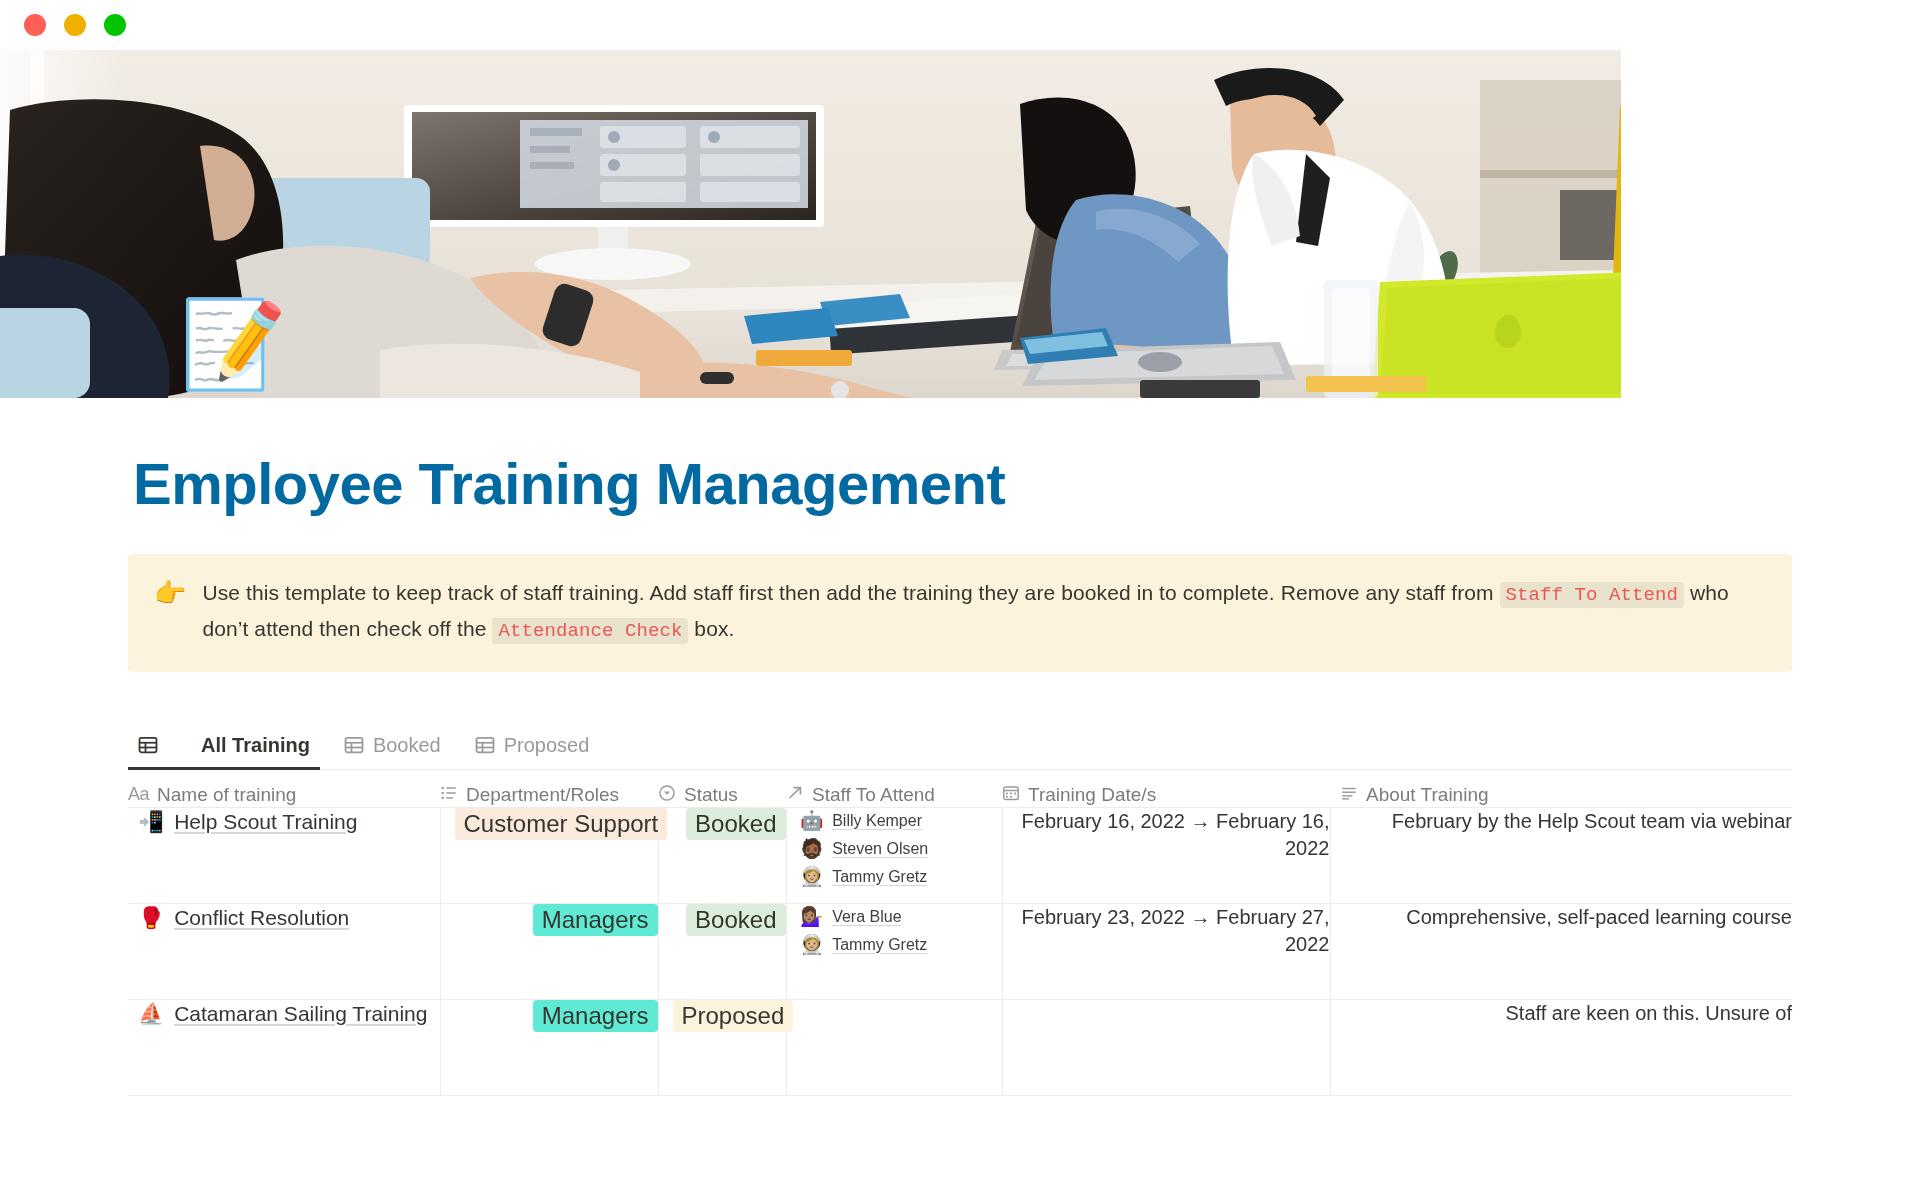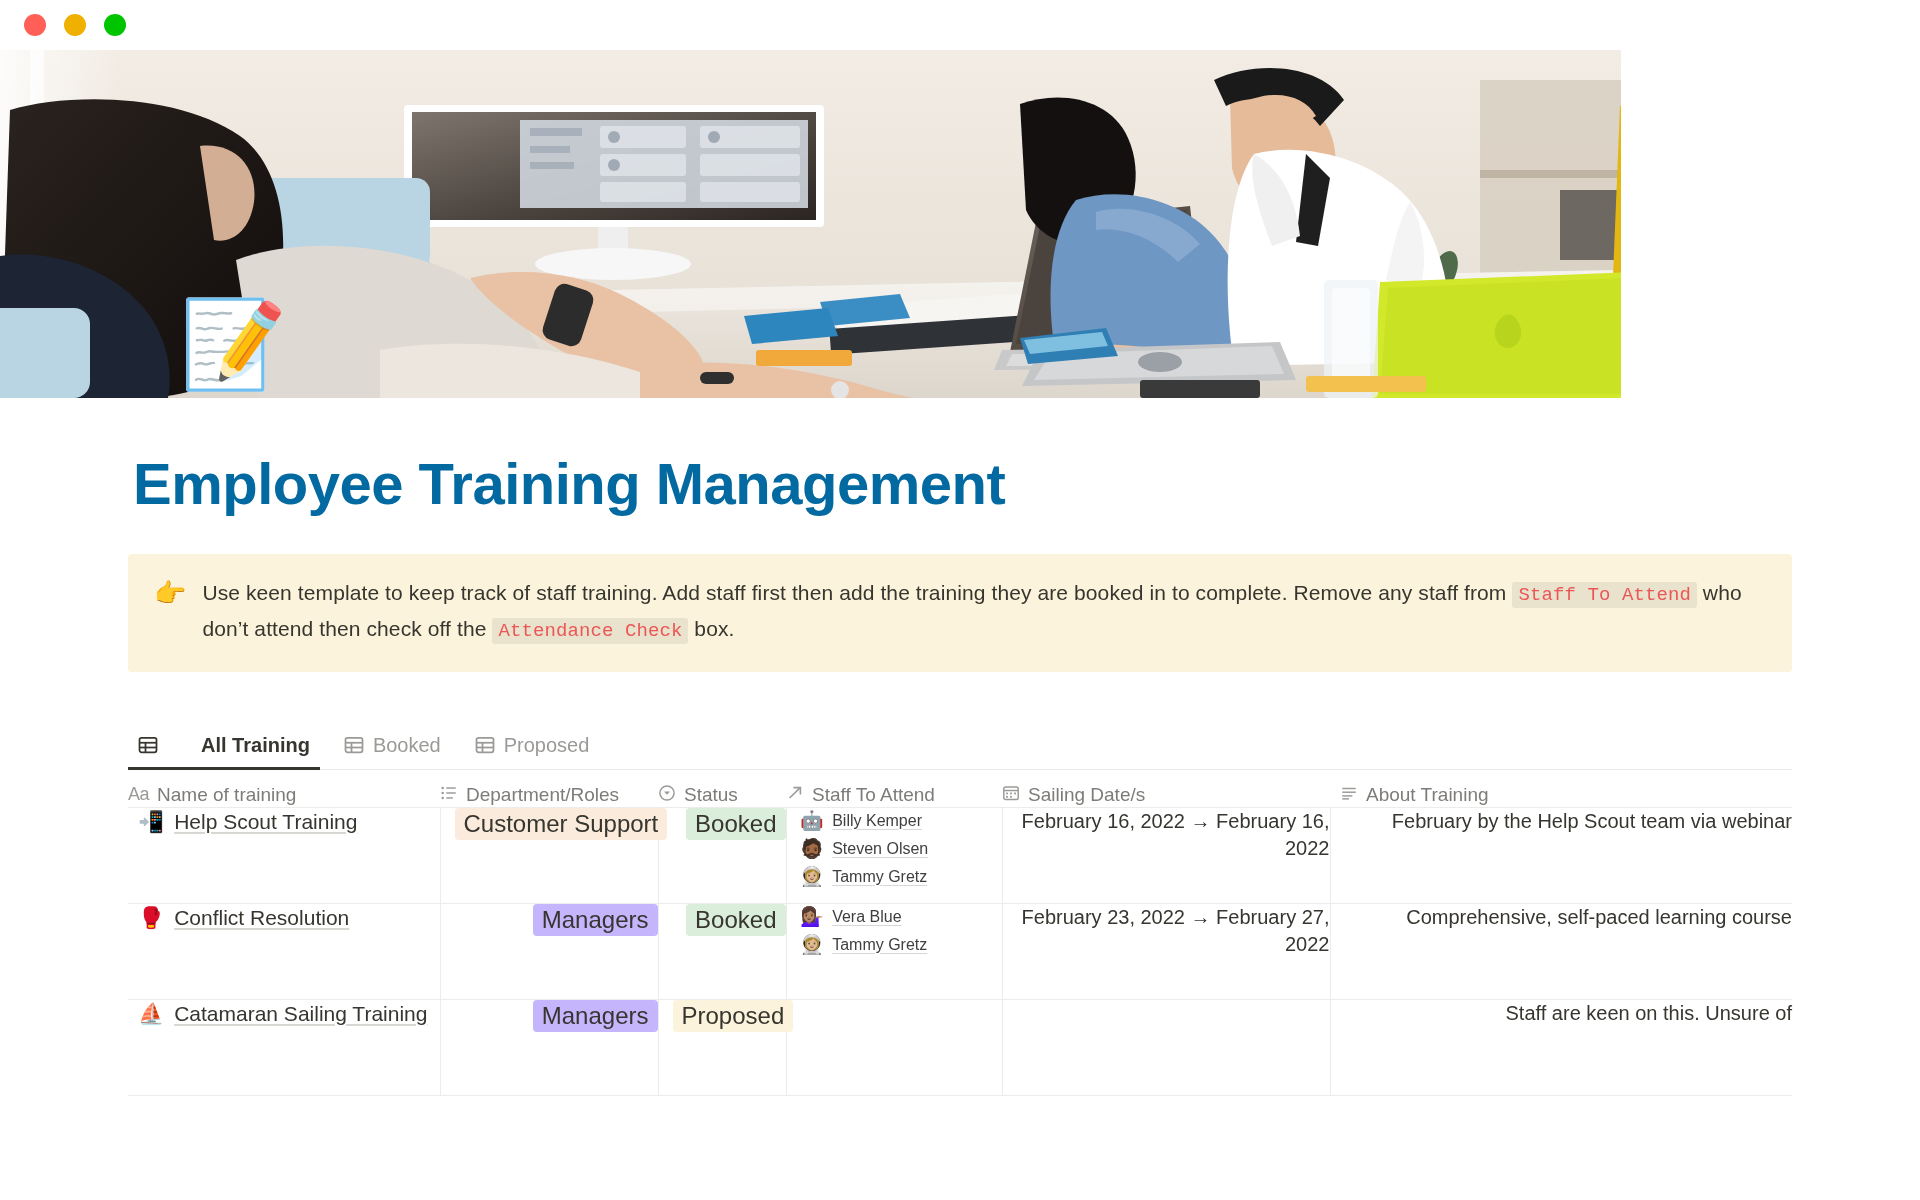--- a/index.html
+++ b/index.html
@@ -217,21 +217,21 @@
   .tag {
     display: inline-block;
     border-radius: 4px;
     padding: 3px 9px;
     font-size: 24px;
     line-height: 26px;
     color: #37352f;
     white-space: nowrap;
   }
   .tag.orange { background: #faebdd; }
-  .tag.purple { background: #c4b5fd; }
+  .tag.purple { background: #5eead4; }
   .tag.green  { background: #dbeddb; }
   .tag.yellow { background: #fbf3db; }
 
   .person {
     display: flex;
     align-items: center;
     gap: 8px;
     margin-bottom: 2px;
   }
   .person .pemj { font-size: 19px; line-height: 26px; user-select: none; }
@@ -438,21 +438,21 @@
 
 <div class="page-icon-wrap">📝</div>
 
 <div class="content">
   <div class="col">
 
     <h1 class="page-title">Employee Training Management</h1>
 
     <div class="callout">
       <span class="callout-emoji">👉</span>
-      <div class="callout-text"><span>Use keen template to keep track of staff training. Add staff first then add the training they are booked in to complete. Remove any staff from </span><code class="inline">Staff To Attend</code><span> who don’t attend then check off the </span><code class="inline">Attendance Check</code><span> box.</span></div>
+      <div class="callout-text"><span>Use this template to keep track of staff training. Add staff first then add the training they are booked in to complete. Remove any staff from </span><code class="inline">Staff To Attend</code><span> who don’t attend then check off the </span><code class="inline">Attendance Check</code><span> box.</span></div>
     </div>
 
     <div class="tabs">
 
       <div class="tab active">
         <span class="ico">
           <svg width="20" height="20" viewBox="0 0 16 16" fill="none">
             <rect x="1.2" y="2.2" width="13.6" height="11.6" rx="1.6" stroke="#37352f" stroke-width="1.4"></rect>
             <line x1="1.2" y1="6.2" x2="14.8" y2="6.2" stroke="#37352f" stroke-width="1.4"></line>
             <line x1="1.2" y1="10" x2="14.8" y2="10" stroke="#37352f" stroke-width="1.4"></line>
@@ -551,21 +551,21 @@
                   <line x1="1.6" y1="5.8" x2="14.4" y2="5.8" stroke="#9b9a97" stroke-width="1.3"></line>
                   <g fill="#9b9a97">
                     <rect x="3.6" y="7.6" width="1.6" height="1.6"></rect>
                     <rect x="7.2" y="7.6" width="1.6" height="1.6"></rect>
                     <rect x="10.8" y="7.6" width="1.6" height="1.6"></rect>
                     <rect x="3.6" y="10.6" width="1.6" height="1.6"></rect>
                     <rect x="7.2" y="10.6" width="1.6" height="1.6"></rect>
                   </g>
                 </svg>
               </span>
-              <span>Sailing Date/s</span>
+              <span>Training Date/s</span>
             </div>
           </th>
           <th>
             <div class="hcell" style="padding-left:10px;">
               <span class="ico">
                 <svg width="18" height="18" viewBox="0 0 16 16" fill="none">
                   <line x1="2" y1="4" x2="14" y2="4" stroke="#9b9a97" stroke-width="1.3"></line>
                   <line x1="2" y1="7.3" x2="14" y2="7.3" stroke="#9b9a97" stroke-width="1.3"></line>
                   <line x1="2" y1="10.6" x2="11" y2="10.6" stroke="#9b9a97" stroke-width="1.3"></line>
                   <line x1="2" y1="13.2" x2="8" y2="13.2" stroke="#9b9a97" stroke-width="1.3"></line>

